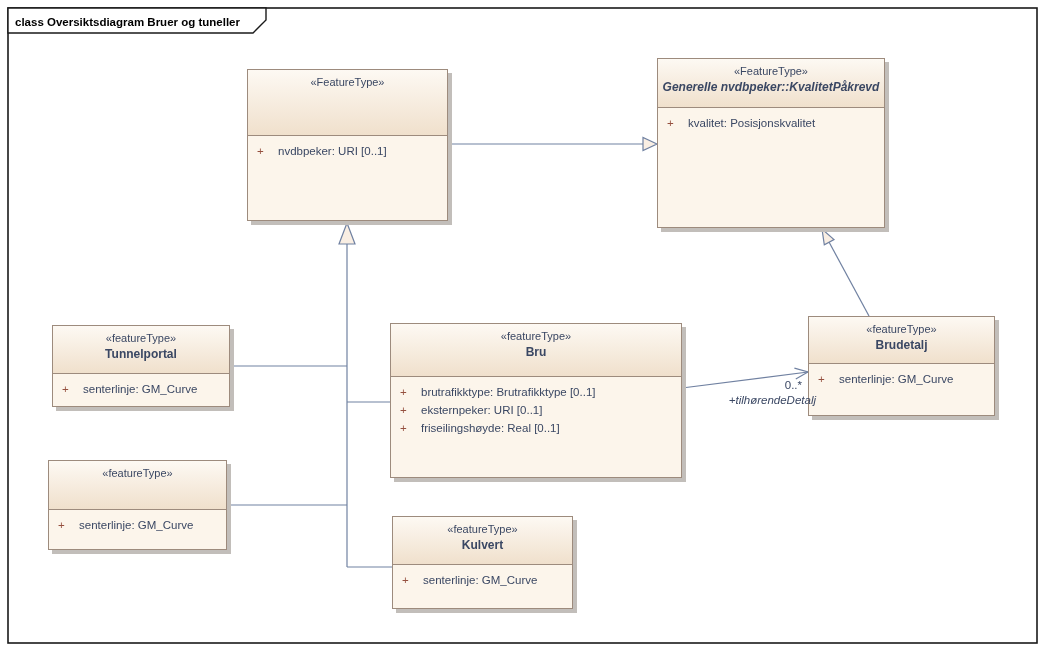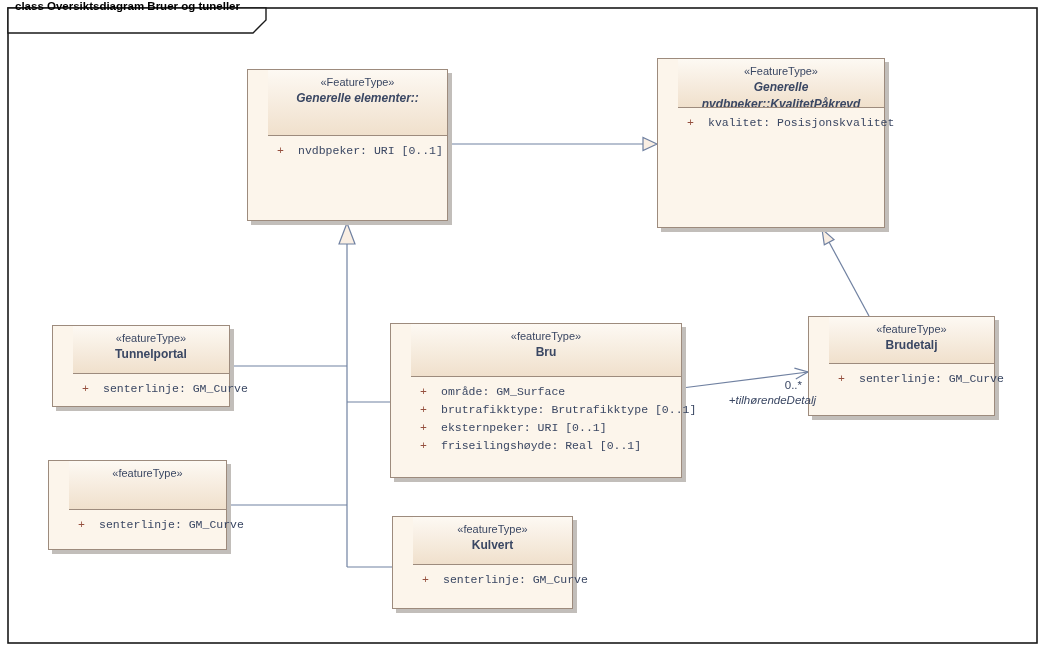--- a/index.html
+++ b/index.html
@@ -4,32 +4,32 @@
 <style>
   html,body{margin:0;padding:0;background:#fff;}
   #canvas{position:relative;width:1046px;height:655px;background:#fff;
           font-family:"Liberation Sans",sans-serif;overflow:hidden;}
   #overlay{position:absolute;left:0;top:0;width:1046px;height:655px;z-index:1;}
   .conn{stroke:var(--connector);fill:none;stroke-width:1.2;}
   .tri{fill:var(--triangle_fill);stroke:var(--connector);stroke-width:1.2;}
   .openarrow{fill:none;stroke:var(--connector);stroke-width:1.2;}
   .frame{fill:none;stroke:var(--frame_border);stroke-width:1.6;}
   .tabshape{fill:#ffffff;stroke:var(--frame_border);stroke-width:1.4;}
-  #diagram-title{position:absolute;left:15px;top:0;z-index:3;font-size:11.5px;
+  #diagram-title{position:absolute;left:15px;top:16px;z-index:3;font-size:11.5px;
                  font-weight:bold;color:#000;white-space:nowrap;}
   .uml-class{position:absolute;z-index:2;box-sizing:border-box;background:var(--box_fill);
              border:1px solid var(--box_border);box-shadow:4px 4px 0 var(--shadow);
-             color:var(--text);padding-left:20px;}
+             color:var(--text);}
   .hdr{box-sizing:border-box;border-bottom:1px solid var(--box_border);text-align:center;
        background:linear-gradient(180deg,var(--header_top) 0%,var(--header_bottom) 100%);
        padding-top:5px;overflow:hidden;}
   .stereo{font-size:11px;line-height:15px;}
   .cname{font-size:12px;font-weight:bold;line-height:17px;}
   .it{font-style:italic;}
-  .attrs{padding-top:6px;font-family:Liberation Mono, monospace;}
+  .attrs{padding-top:6px;}
   .attr{font-size:11.5px;line-height:18px;white-space:nowrap;}
   .vis{display:inline-block;width:21px;padding-left:9px;color:var(--plus);}
   .conn-label{position:absolute;z-index:3;font-size:11.5px;color:var(--text);
               text-align:right;white-space:nowrap;}
   
   #box-nvdb{left:247px;top:69px;width:201px;height:152px;} #box-nvdb .hdr{height:66px;}
   #box-kvalitet{left:657px;top:58px;width:228px;height:170px;} #box-kvalitet .hdr{height:49px;}
   #box-tunnelportal{left:52px;top:325px;width:178px;height:82px;} #box-tunnelportal .hdr{height:48px;}
   #box-bru{left:390px;top:323px;width:292px;height:155px;} #box-bru .hdr{height:53px;}
   #box-brudetalj{left:808px;top:316px;width:187px;height:100px;} #box-brudetalj .hdr{height:47px;}
@@ -63,21 +63,20 @@
 
     <line class="conn" x1="682" y1="388" x2="808" y2="372"></line>
     <polyline class="openarrow" points="795.8,379.1 808,372 794.4,368.2"></polyline>
   </svg>
 
   <div id="diagram-title">class Oversiktsdiagram Bruer og tuneller</div>
 
   <div class="uml-class" id="box-nvdb">
     <div class="hdr">
       <div class="stereo">«FeatureType»</div>
-      <div class="cname it">Generelle elementer::</div>
     </div>
     <div class="attrs">
       <div class="attr">
         <span class="vis">+</span><span>nvdbpeker: URI [0..1]</span>
       </div>
     </div>
   </div>
 
   <div class="uml-class" id="box-kvalitet">
     <div class="hdr">
@@ -102,23 +101,20 @@
       </div>
     </div>
   </div>
 
   <div class="uml-class" id="box-bru">
     <div class="hdr">
       <div class="stereo">«featureType»</div>
       <div class="cname">Bru</div>
     </div>
     <div class="attrs">
-      <div class="attr">
-        <span class="vis">+</span><span>område: GM_Surface</span>
-      </div>
       <div class="attr">
         <span class="vis">+</span><span>brutrafikktype: Brutrafikktype [0..1]</span>
       </div>
       <div class="attr">
         <span class="vis">+</span><span>eksternpeker: URI [0..1]</span>
       </div>
       <div class="attr">
         <span class="vis">+</span><span>friseilingshøyde: Real [0..1]</span>
       </div>
     </div>

